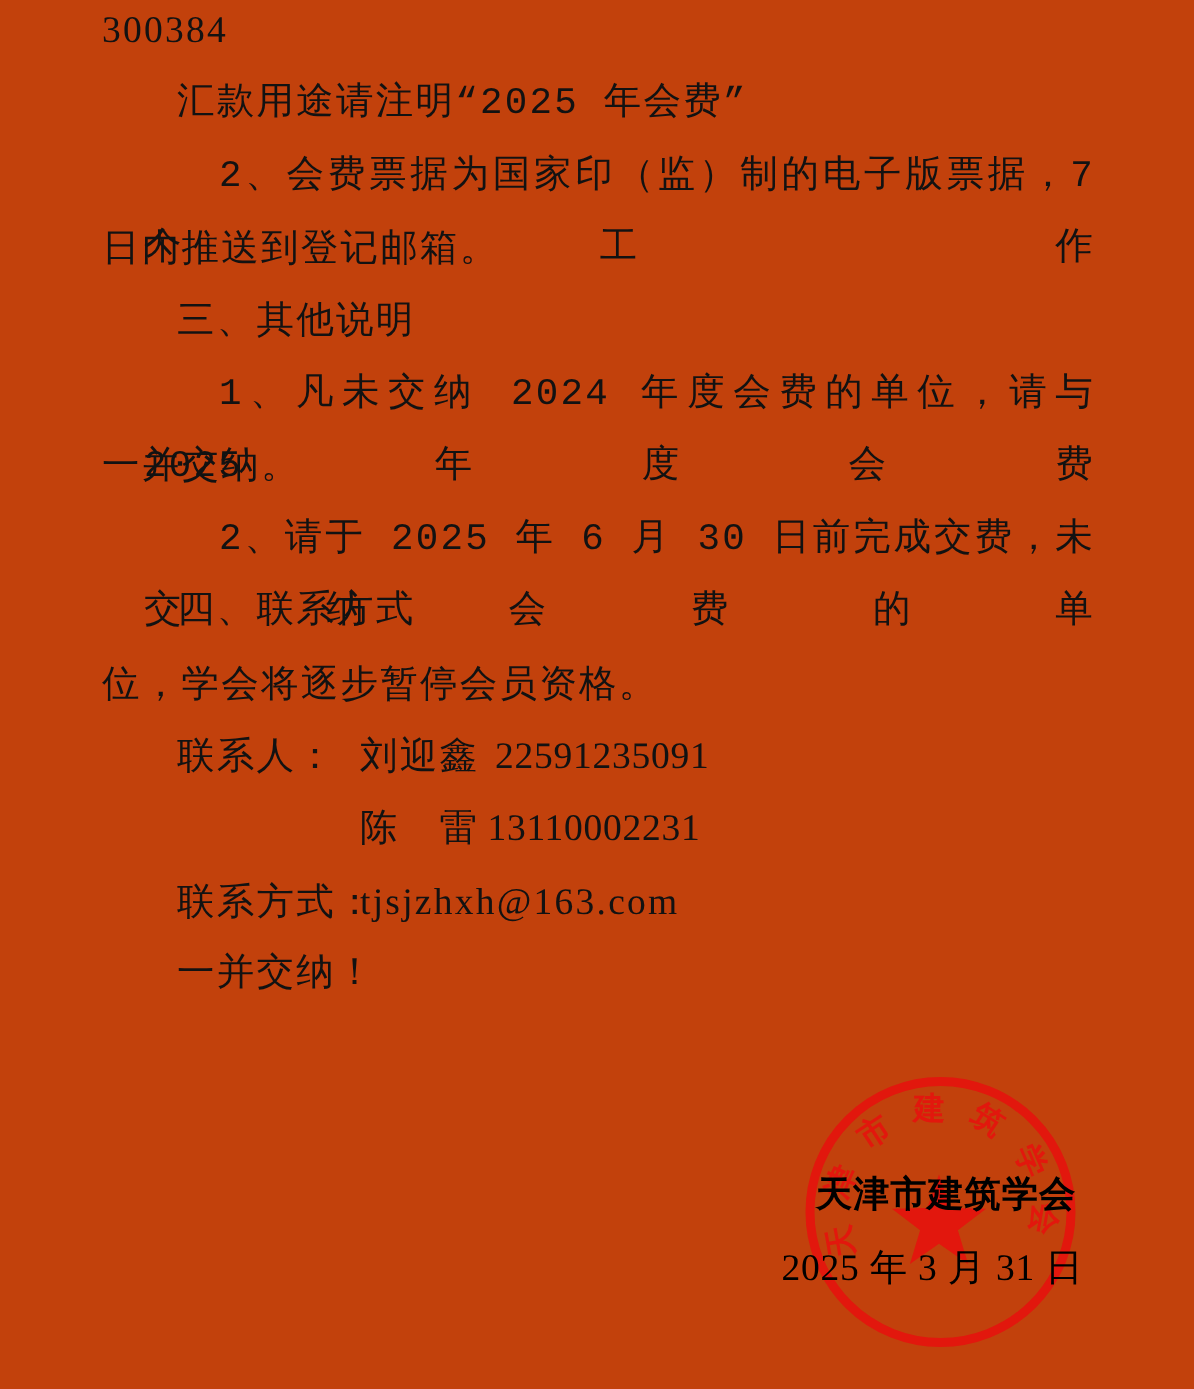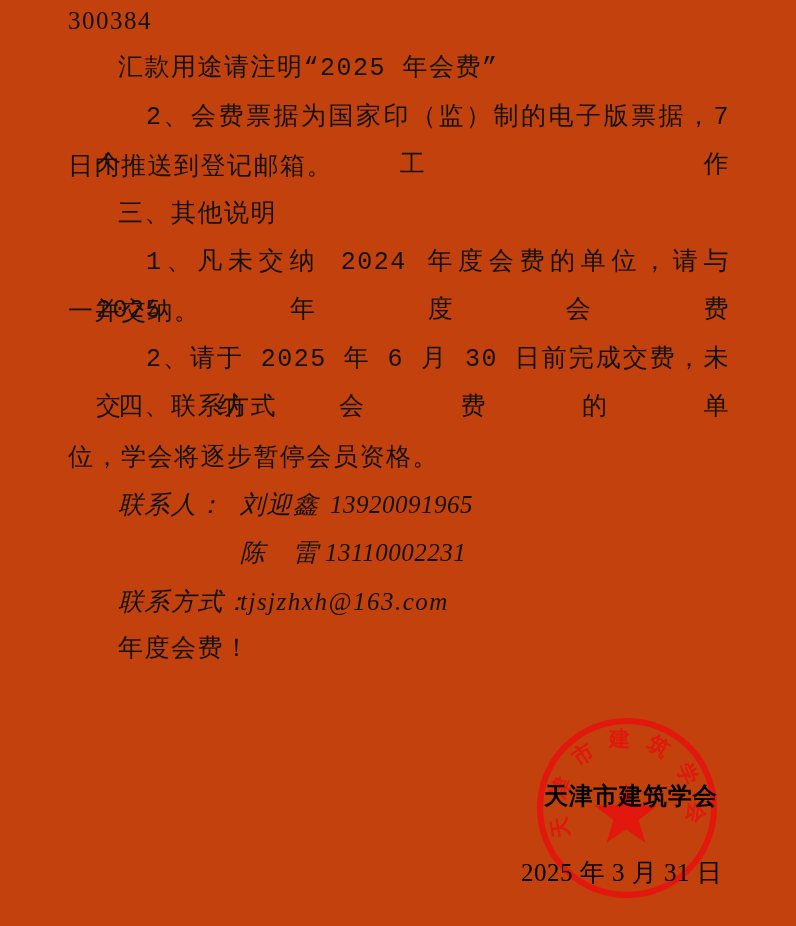--- a/index.html
+++ b/index.html
@@ -41,21 +41,20 @@
     text-justify: inter-character;
     margin-left: 28px;
   }
   .line.contact {
     position: relative;
   }
   .line.contact span {
     position: absolute;
     top: 0;
     line-height: 48.4px;
-    font-style: italic;
   }
   .c-label { left: 50px; }
   .c-name  { left: 172px; }
   .c-phone { left: 262px; letter-spacing: 0.5px; }
   .c-phone2 { left: 257px; }
   
   .stamp {
     position: absolute;
     left: 532px;
     top: 713px;
@@ -76,21 +75,21 @@
     font-size: 24px;
     font-weight: 700;
     letter-spacing: 0.8px;
     color: #000;
     white-space: pre;
     z-index: 3;
   }
   .date {
     position: absolute;
     left: 521px;
-    top: 856px;
+    top: 828px;
     font-size: 25px;
     letter-spacing: 0.5px;
     color: #000;
     white-space: pre;
     z-index: 3;
   }
 </style>
 </head>
 <body>
 
@@ -104,32 +103,32 @@
     <div class="line indent">三、其他说明</div>
     <div class="line indent fill">1、凡未交纳 2024 年度会费的单位，请与 2025 年度会费</div>
     <div class="line">一并交纳。</div>
     <div class="line indent fill">2、请于 2025 年 6 月 30 日前完成交费，未交纳会费的单</div>
     <div class="line indent">四、联系方式</div>
     <div class="line">位，学会将逐步暂停会员资格。</div>
 
     <div class="line contact">
       <span class="c-label">联系人：</span>
       <span class="c-name">刘迎鑫</span>
-      <span class="c-phone">13920091965</span>
+      <span class="c-phone">22591235091</span>
     </div>
     <div class="line contact">
       <span class="c-name">陈　雷</span>
       <span class="c-phone c-phone2">13110002231</span>
     </div>
     <div class="line contact">
       <span class="c-label">联系方式：</span>
       <span class="c-name">tjsjzhxh@163.com</span>
     </div>
 
-    <div class="line indent">年度会费！</div>
+    <div class="line indent">一并交纳！</div>
   </div>
 
   <div class="stamp">
     <svg width="190" height="190" viewBox="0 0 190 190">
       <circle cx="95" cy="95" r="87" fill="none" stroke-width="6" stroke="#e2170d"></circle>
       <polygon points="94,70 101.8,92.3 125.4,92.8 106.6,107.1 113.4,129.7 94,116.2 74.6,129.7 81.4,107.1 62.6,92.8 86.2,92.3" fill="#e2170d"></polygon>
       <path id="sealArc" d="M 38.8 121.2 A 62 62 0 1 1 151.2 121.2" fill="none"></path>
       <text class="seal-text" fill="#e2170d">
         <textPath href="#sealArc" startOffset="50%" text-anchor="middle">天津市建筑学会</textPath>
       </text>

